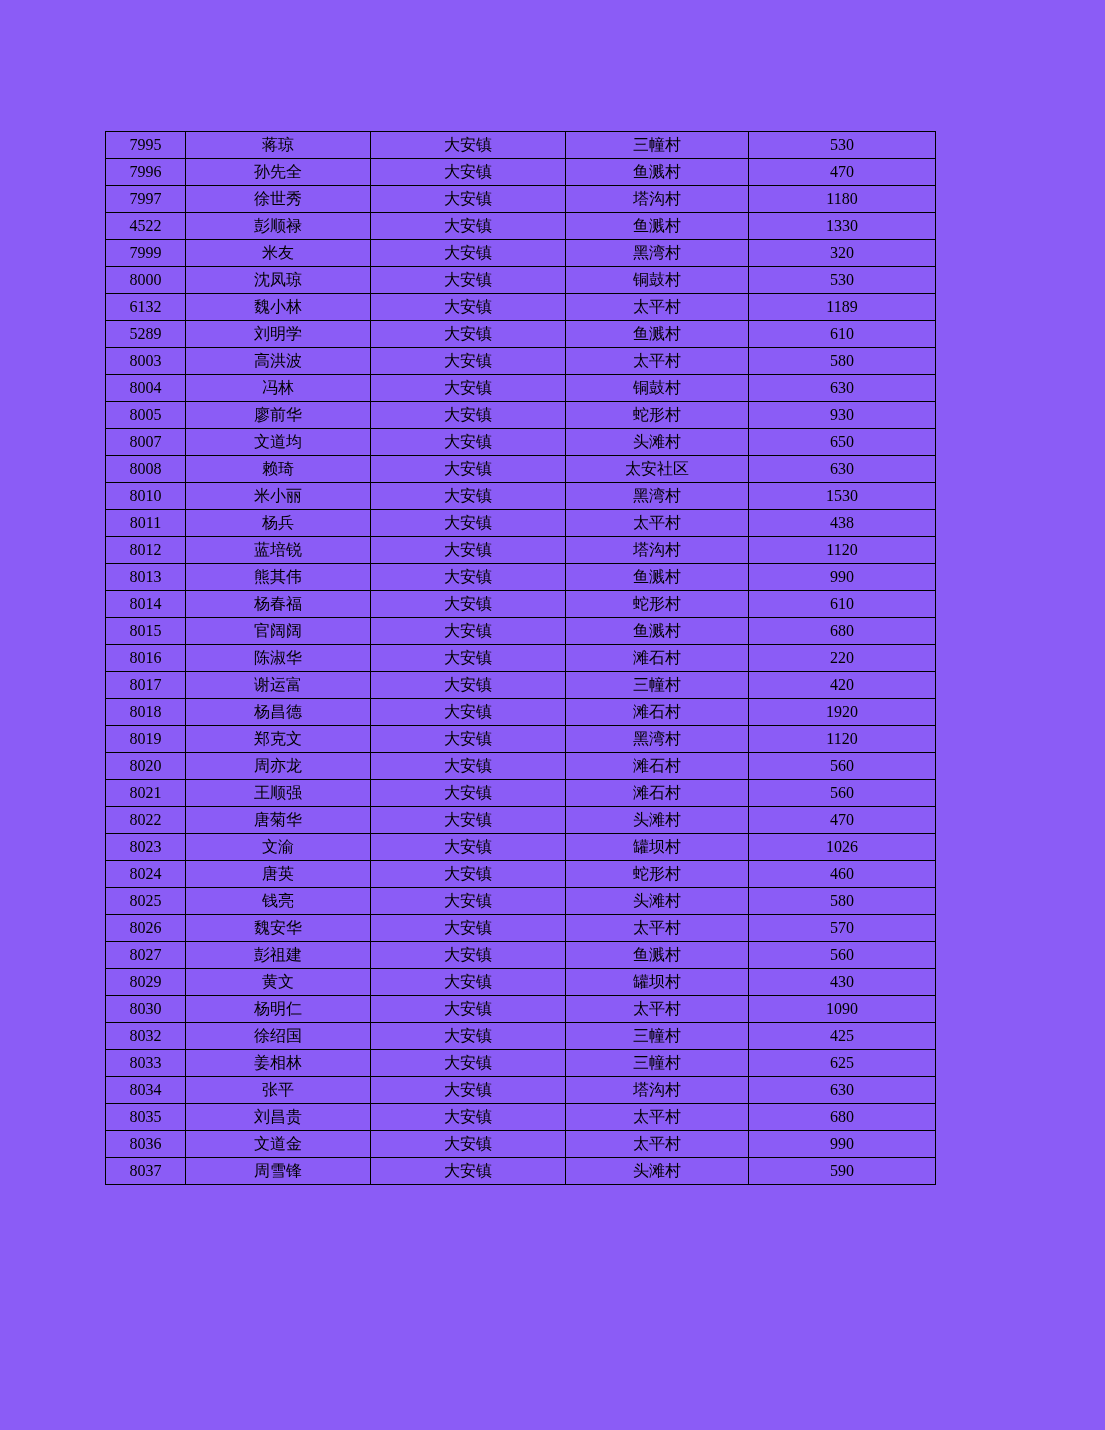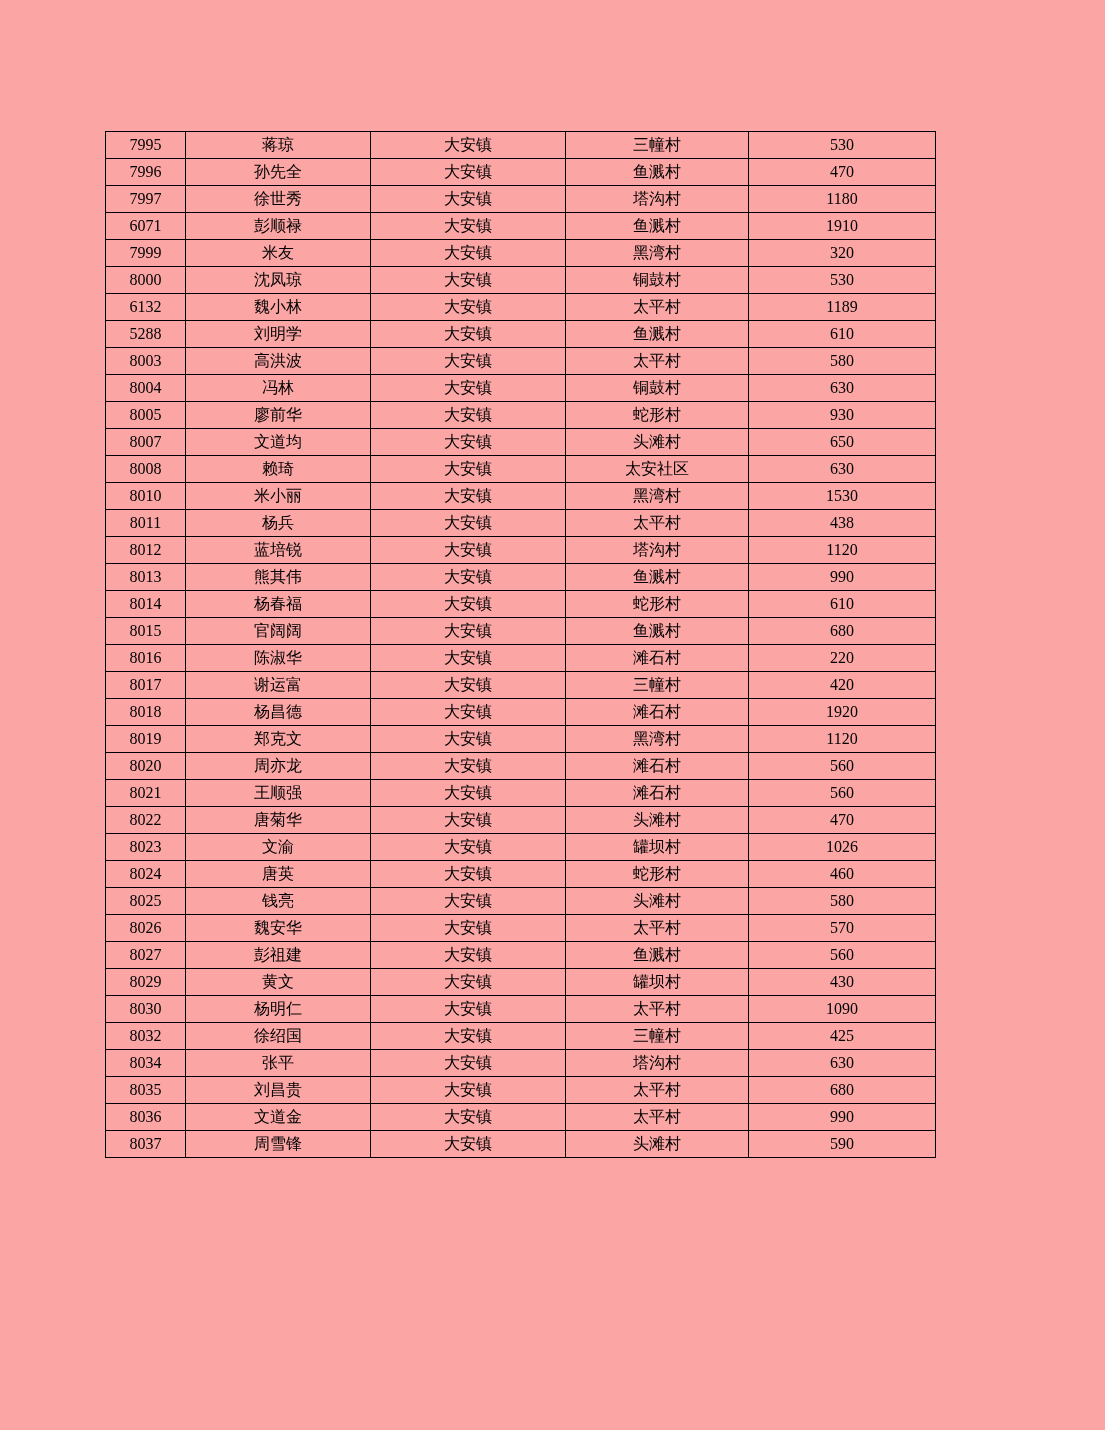--- a/index.html
+++ b/index.html
@@ -13,21 +13,21 @@
     position: relative;
     font-family: "Liberation Serif", "DejaVu Serif", serif;
     color: #000000;
   }
   .page {
     position: absolute;
     left: 0;
     top: 0;
     width: 1105px;
     height: 1430px;
-    background: #fca5a5;
+    background: #8b5cf6;
   }
   table.data-table {
     position: absolute;
     left: 105px;
     top: 131px;
     border-collapse: collapse;
     table-layout: fixed;
   }
   table.data-table td {
     border: 1px solid #000000;
@@ -75,25 +75,25 @@
           <td>470</td>
         </tr>
         <tr>
           <td>7997</td>
           <td>徐世秀</td>
           <td>大安镇</td>
           <td>塔沟村</td>
           <td>1180</td>
         </tr>
         <tr>
-          <td>6071</td>
+          <td>4522</td>
           <td>彭顺禄</td>
           <td>大安镇</td>
           <td>鱼溅村</td>
-          <td>1910</td>
+          <td>1330</td>
         </tr>
         <tr>
           <td>7999</td>
           <td>米友</td>
           <td>大安镇</td>
           <td>黑湾村</td>
           <td>320</td>
         </tr>
         <tr>
           <td>8000</td>
@@ -103,21 +103,21 @@
           <td>530</td>
         </tr>
         <tr>
           <td>6132</td>
           <td>魏小林</td>
           <td>大安镇</td>
           <td>太平村</td>
           <td>1189</td>
         </tr>
         <tr>
-          <td>5288</td>
+          <td>5289</td>
           <td>刘明学</td>
           <td>大安镇</td>
           <td>鱼溅村</td>
           <td>610</td>
         </tr>
         <tr>
           <td>8003</td>
           <td>高洪波</td>
           <td>大安镇</td>
           <td>太平村</td>
@@ -290,20 +290,27 @@
           <td>大安镇</td>
           <td>太平村</td>
           <td>1090</td>
         </tr>
         <tr>
           <td>8032</td>
           <td>徐绍国</td>
           <td>大安镇</td>
           <td>三幢村</td>
           <td>425</td>
+        </tr>
+        <tr>
+          <td>8033</td>
+          <td>姜相林</td>
+          <td>大安镇</td>
+          <td>三幢村</td>
+          <td>625</td>
         </tr>
         <tr>
           <td>8034</td>
           <td>张平</td>
           <td>大安镇</td>
           <td>塔沟村</td>
           <td>630</td>
         </tr>
         <tr>
           <td>8035</td>

